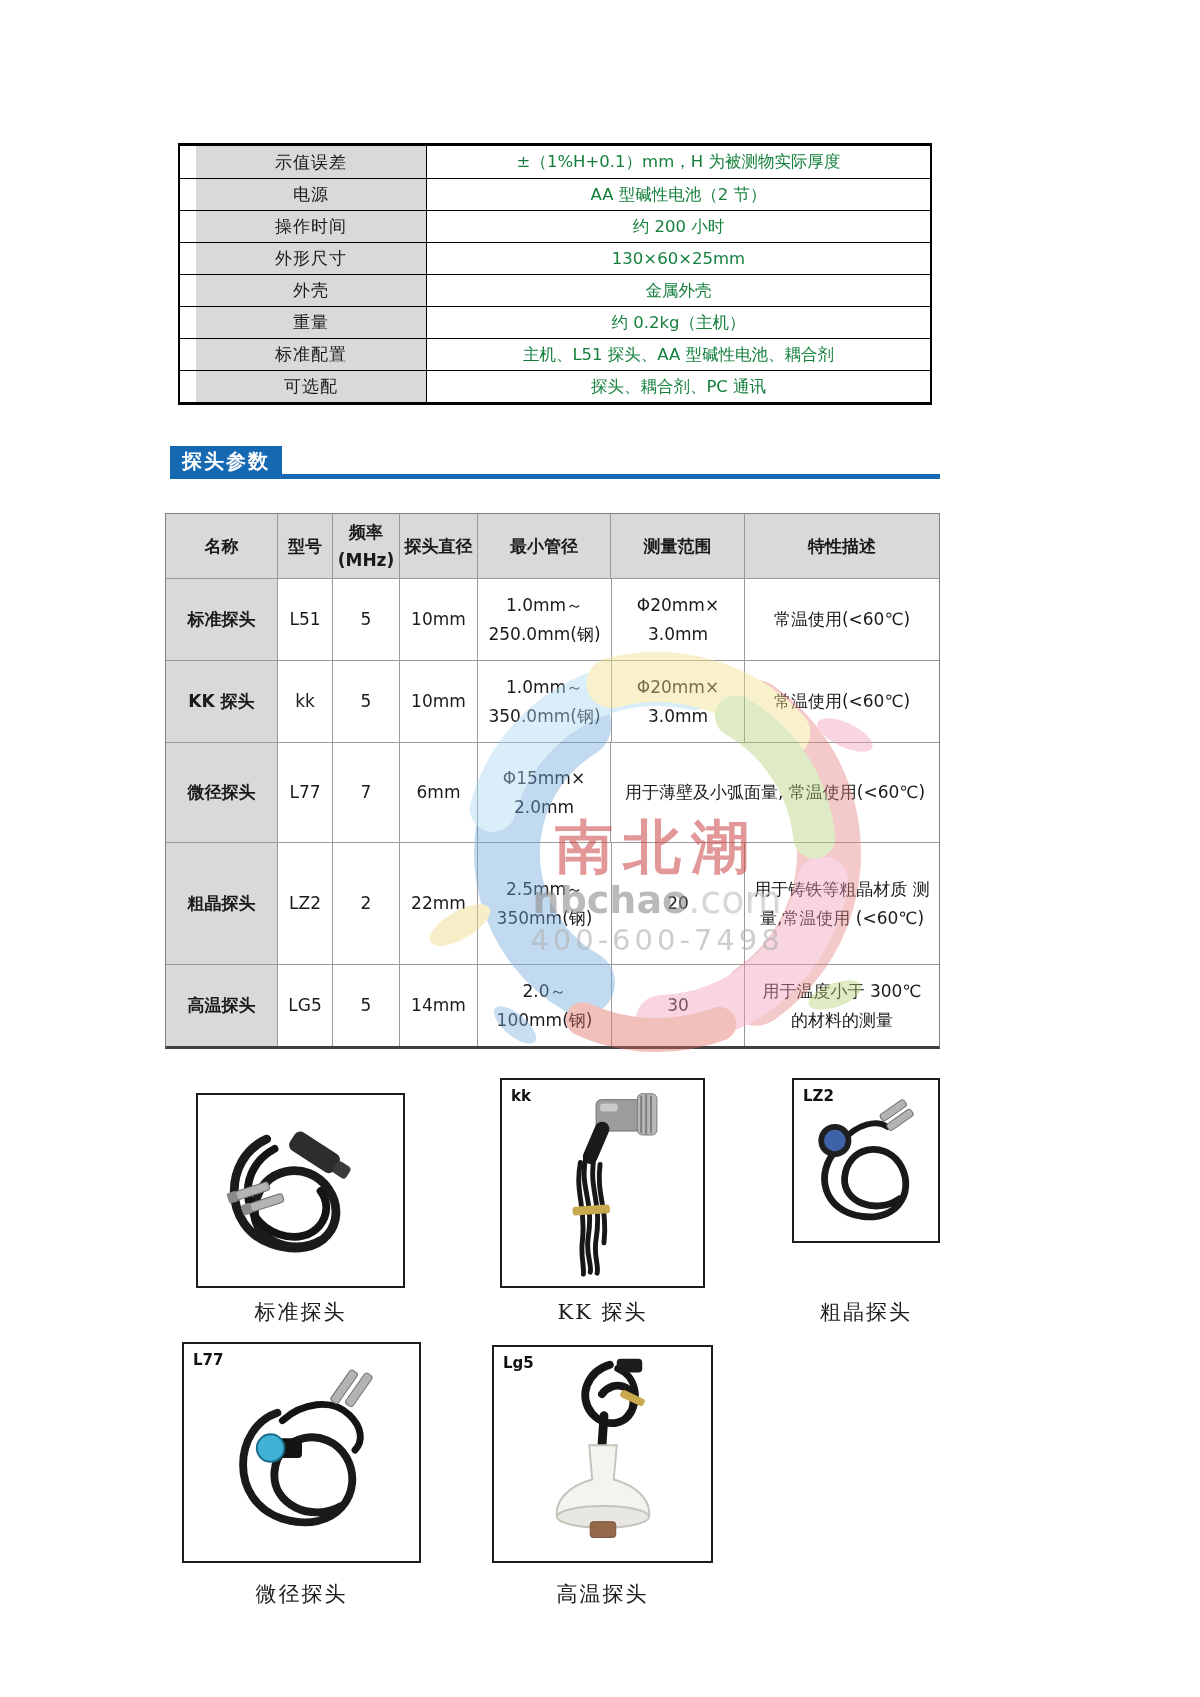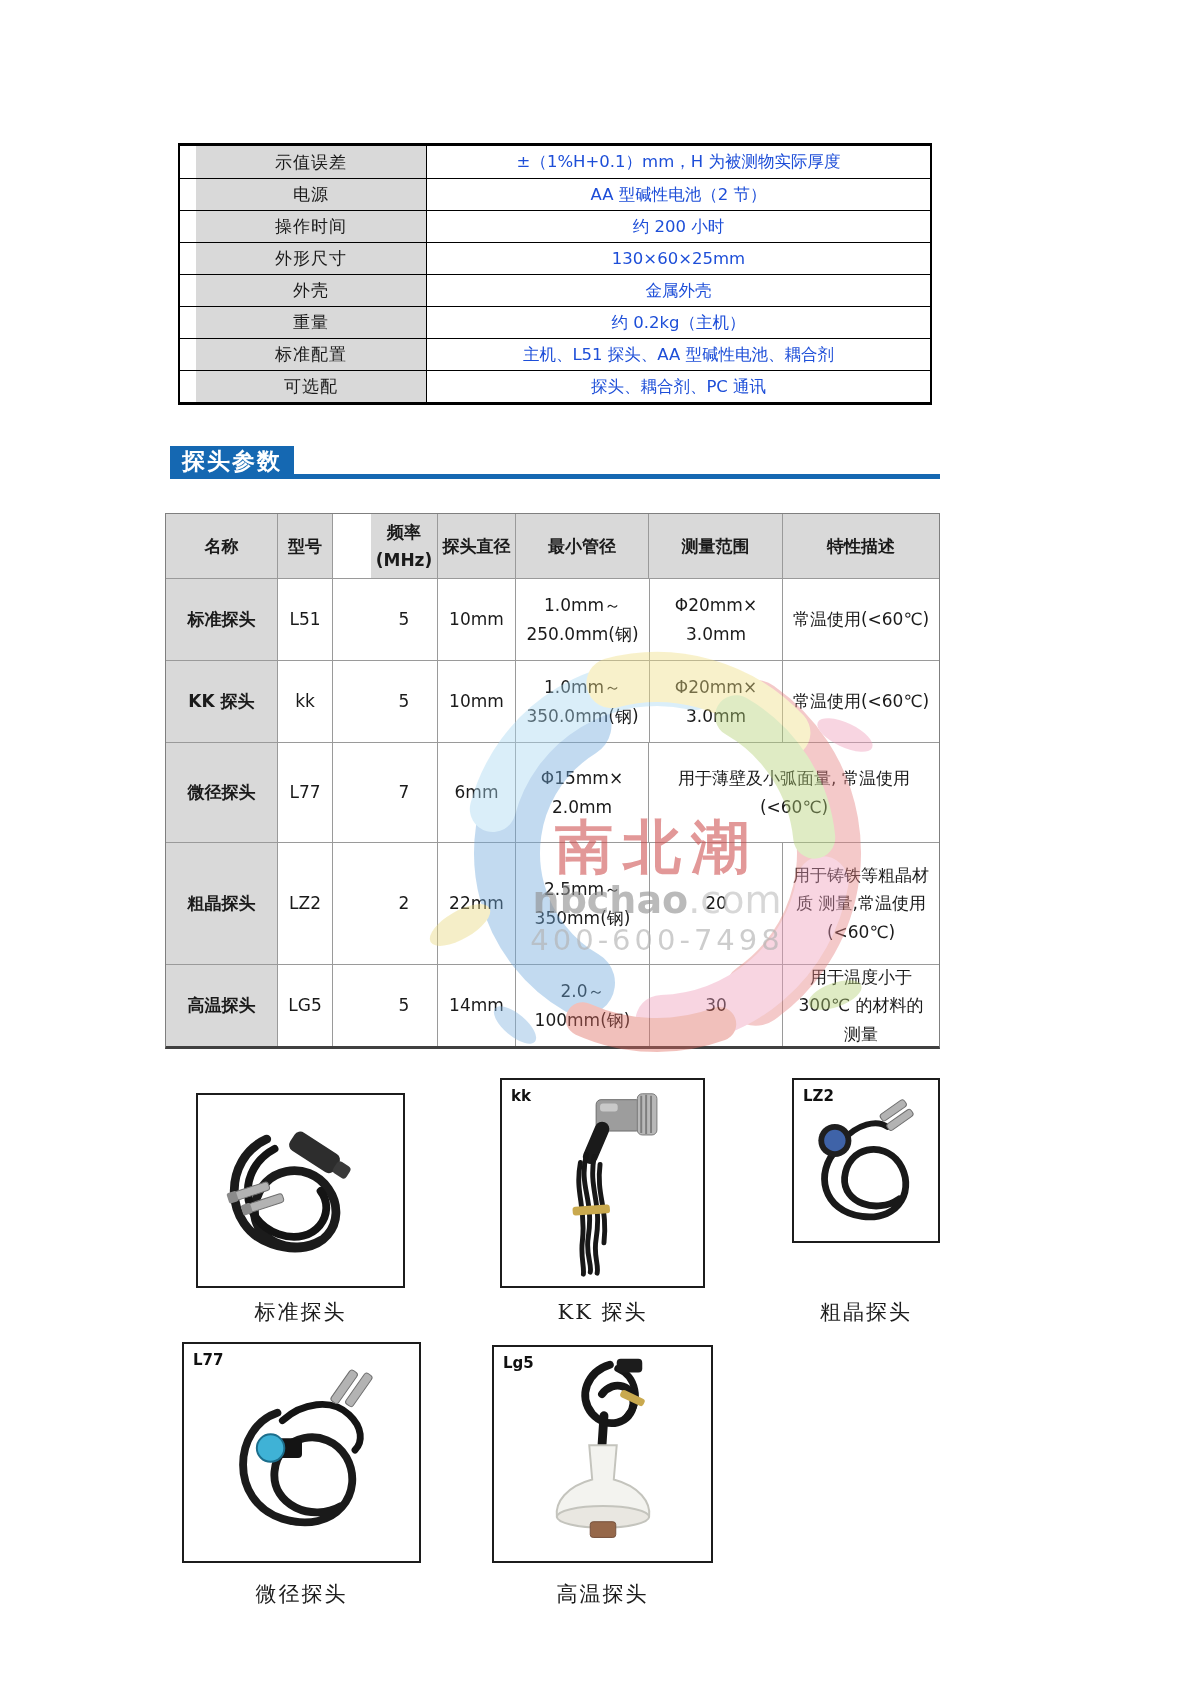--- a/index.html
+++ b/index.html
@@ -8,40 +8,40 @@
 
   
   .spec-table { position:absolute; left:178px; top:143px; width:754px;
     border:2px solid #000; border-top-width:3px; border-bottom-width:3px; background:#fff; z-index:1; }
   .spec-row { display:flex; height:32px; border-top:1px solid #000;padding-left:16px; }
   .spec-row:first-child { border-top:none; }
   .spec-label { width:231px; background:#d9d9d9; border-right:1px solid #000;
     display:flex; align-items:center; justify-content:center;
     font-size:17px; color:#1a1a1a; letter-spacing:1px; }
   .spec-value { flex:1; display:flex; align-items:center; justify-content:center;
-    font-size:16.5px; color:#1d4ed8; }
+    font-size:16.5px; color:#15803d; }
 
   
   .section-bar { position:absolute; left:170px; top:446px; width:770px; height:33px;
     border-bottom:5px solid #1568b2; z-index:1; }
   .section-badge { display:inline-block; height:31px; padding:0 12px; background:#1568b2;
-    color:#ffffff; font-weight:bold; font-size:23px; line-height:31px; letter-spacing:2px; }
+    color:#ffffff; font-weight:bold; font-size:20px; line-height:31px; letter-spacing:2px; }
 
   
   .probe-table { position:absolute; left:165px; top:513px; width:775px;
     border:1px solid #7f7f7f; border-bottom:3px solid #404040; background:#fff; z-index:1; }
   .p-row { display:flex; border-top:1px solid #9a9a9a; }
   .p-row:first-child { border-top:none; }
   .p-cell { border-right:1px solid #9a9a9a; display:flex; flex-direction:column;
     align-items:center; justify-content:center; text-align:center;
     font-size:17px; color:#1a1a1a; line-height:1.65; padding:2px 4px; }
   .p-cell:last-child { border-right:none; }
   .c-name  { width:112px; background:#d9d9d9; font-weight:bold; }
   .c-model { width:55px; }
-  .c-freq  { width:67px;margin-left:38px; }
+  .c-freq  { width:67px; }
   .c-dia   { width:78px; }
   .c-range { width:134px; }
   .c-pipe  { width:133px; }
   .c-desc  { flex:1; padding:2px 8px; }
   .p-head { height:64px;justify-content:space-between; }
   .p-head .p-cell { background:#d9d9d9; font-weight:bold; }
   .r1,.r2 { height:82px; } .r3 { height:100px; } .r4 { height:122px; } .r5 { height:82px; }
   .two-line span { display:block; }
 
   

